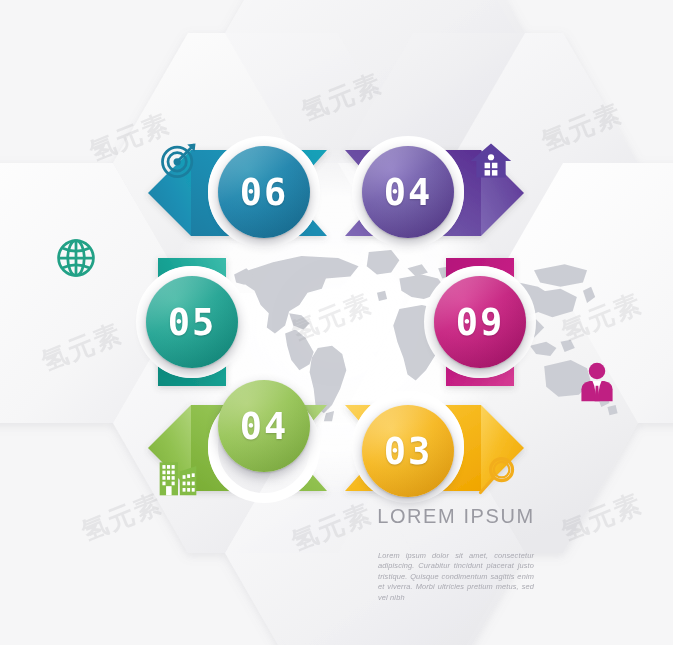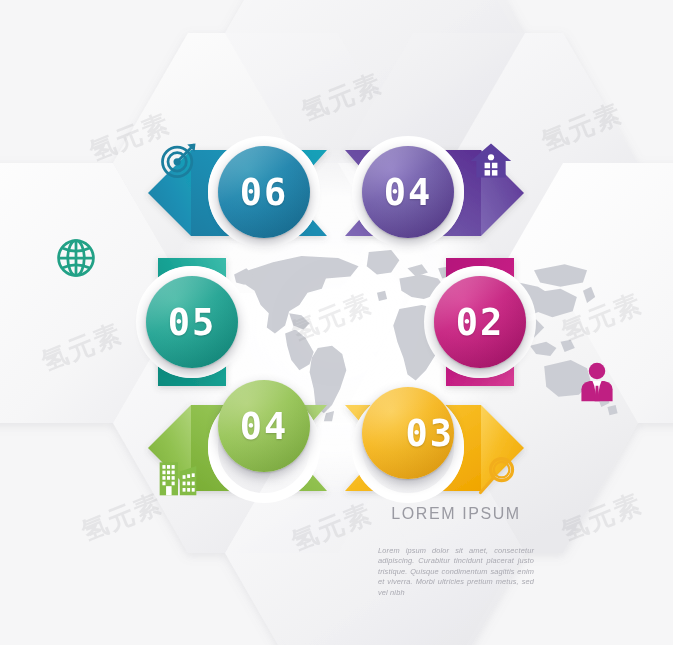--- a/index.html
+++ b/index.html
@@ -28,40 +28,40 @@
   .node .num{
     position:relative;z-index:2;
     color:#ffffff;font-size:37px;letter-spacing:2px;font-weight:700;
     font-family:"DejaVu Sans Mono","Liberation Mono",monospace;
     text-shadow:0 1px 2px rgba(0,0,0,.18);
     line-height:1;
   }
 
   #node01{left:362px;top:146px;background:radial-gradient(circle at 32% 26%, #8874c0 0%, #6f5ba8 42%, #54348c 100%);}
   #node02{left:434px;top:276px;background:radial-gradient(circle at 32% 26%, #d4338f 0%, #c51f7e 45%, #a8106a 100%);}
-  #node03{left:362px;top:387px;background:radial-gradient(circle at 32% 26%, #fbcb4b 0%, #f6b71e 45%, #eda00c 100%);justify-content:flex-end;}
+  #node03{left:362px;top:405px;background:radial-gradient(circle at 32% 26%, #fbcb4b 0%, #f6b71e 45%, #eda00c 100%);}
   #node04{left:218px;top:380px;background:radial-gradient(circle at 32% 26%, #abcf6e 0%, #96c455 45%, #7fb33d 100%);}
   #node05{left:146px;top:276px;background:radial-gradient(circle at 32% 26%, #3cb5a0 0%, #20a392 45%, #0e8b7e 100%);}
   #node06{left:218px;top:146px;background:radial-gradient(circle at 32% 26%, #2a93b5 0%, #1b82ab 45%, #176f96 100%);}
 
   
   .ico{position:absolute;z-index:35;width:44px;height:44px;}
   #ico-target{left:157px;top:138px;}
   #ico-house {left:469px;top:138px;}
   #ico-globe {left:54px; top:236px;}
   #ico-person{left:575px;top:360px;}
   #ico-city  {left:156px;top:455px;}
   #ico-search{left:475px;top:455px;}
 
   
   #caption{
     position:absolute;left:366px;top:505px;width:180px;z-index:45;text-align:center;
   }
   #caption .cap-title{
-    font-size:16px;letter-spacing:1.6px;color:#9a9aa2;font-weight:400;
+    font-size:20px;letter-spacing:1.6px;color:#9a9aa2;font-weight:400;
     margin:0 0 23px 0;
   }
   #caption .cap-body{
     font-size:7.4px;line-height:10.4px;color:#a9a9b1;text-align:justify;
     margin:8px;padding:0 4px;letter-spacing:.15px;font-style:italic;
   }
 
   .wm{position:absolute;z-index:60;color:rgba(140,140,150,.16);
       font-size:26px;font-family:"DejaVu Sans",sans-serif;
       transform:rotate(-22deg);user-select:none;letter-spacing:2px;font-weight:700;}
@@ -245,21 +245,21 @@
       <circle cx="264" cy="447" r="51"></circle>
       <circle cx="192" cy="322" r="51"></circle>
       <circle cx="264" cy="192" r="51"></circle>
     </g>
   </svg>
 
   <div class="node" id="node01">
     <span class="num">04</span>
   </div>
   <div class="node" id="node02">
-    <span class="num">02</span>
+    <span class="num">09</span>
   </div>
   <div class="node" id="node03">
     <span class="num">03</span>
   </div>
   <div class="node" id="node04">
     <span class="num">04</span>
   </div>
   <div class="node" id="node05">
     <span class="num">05</span>
   </div>

